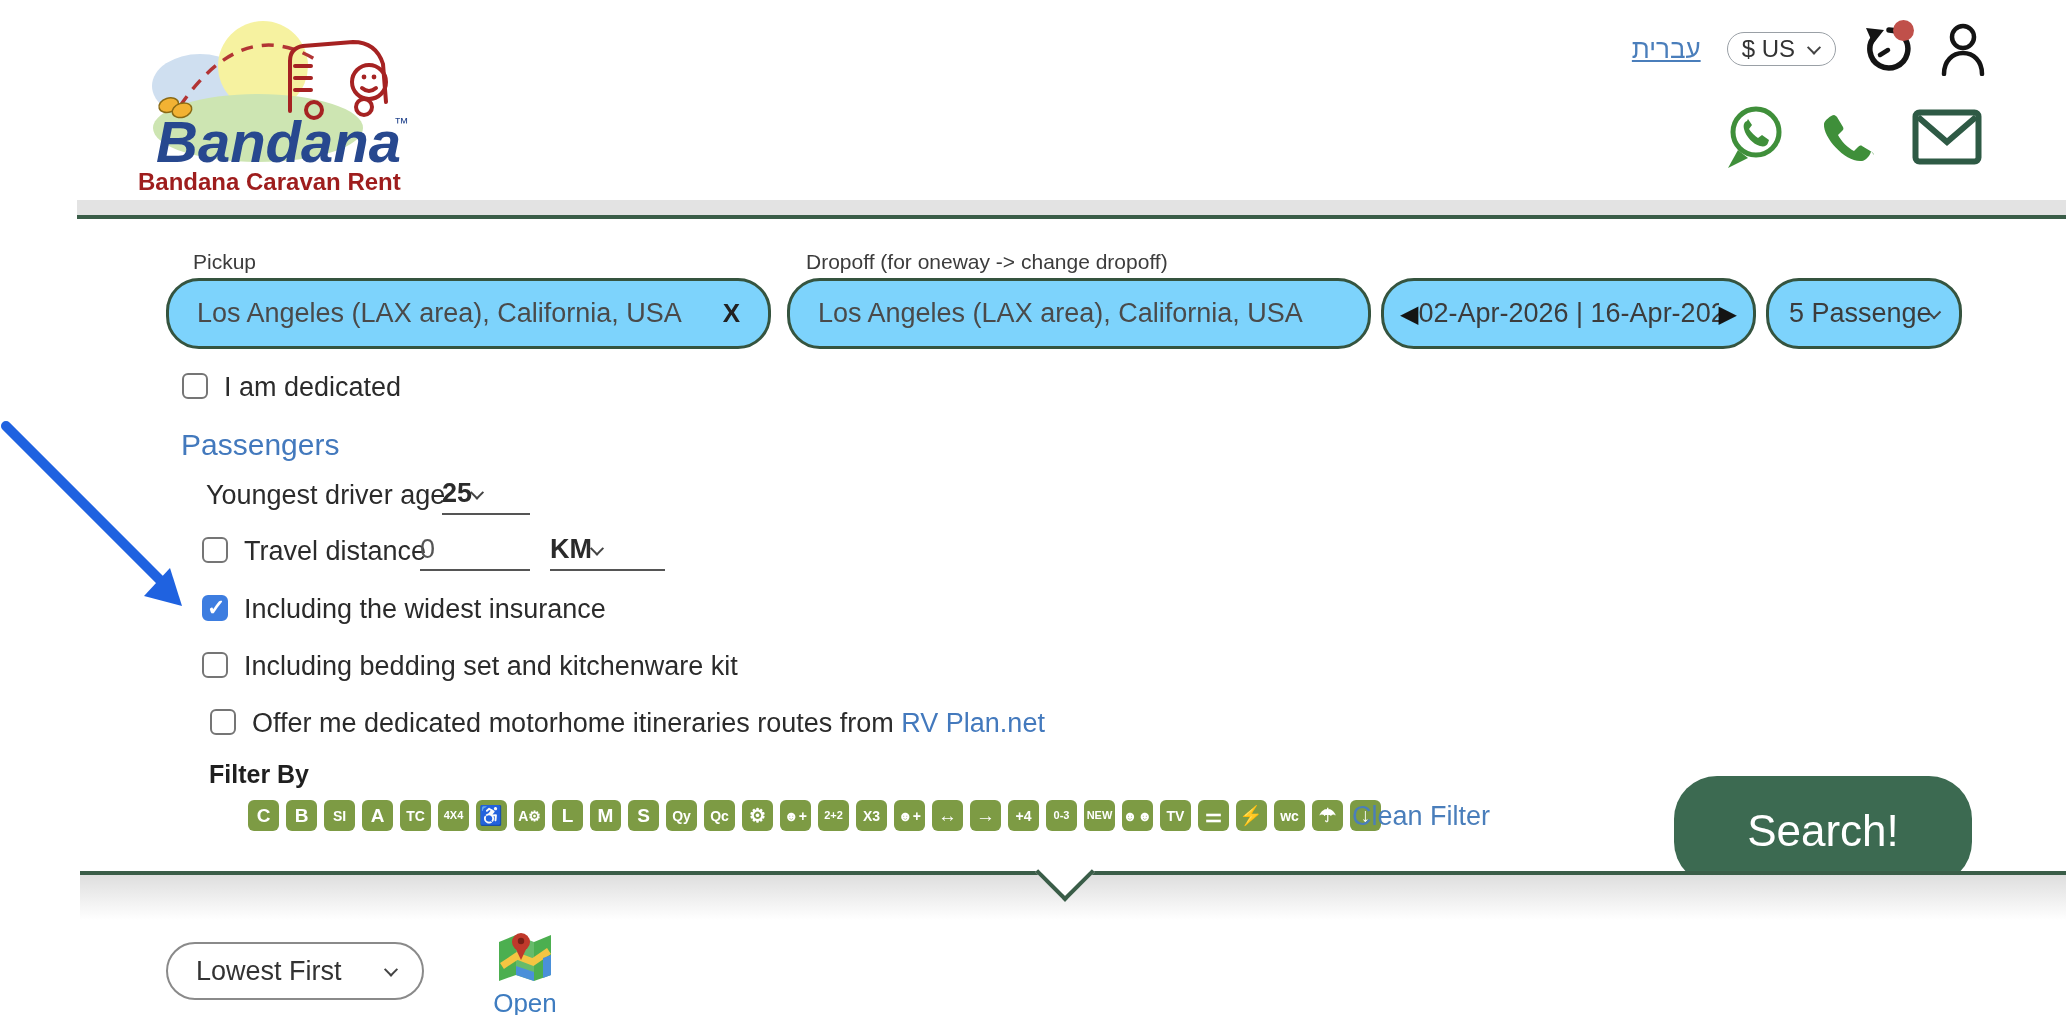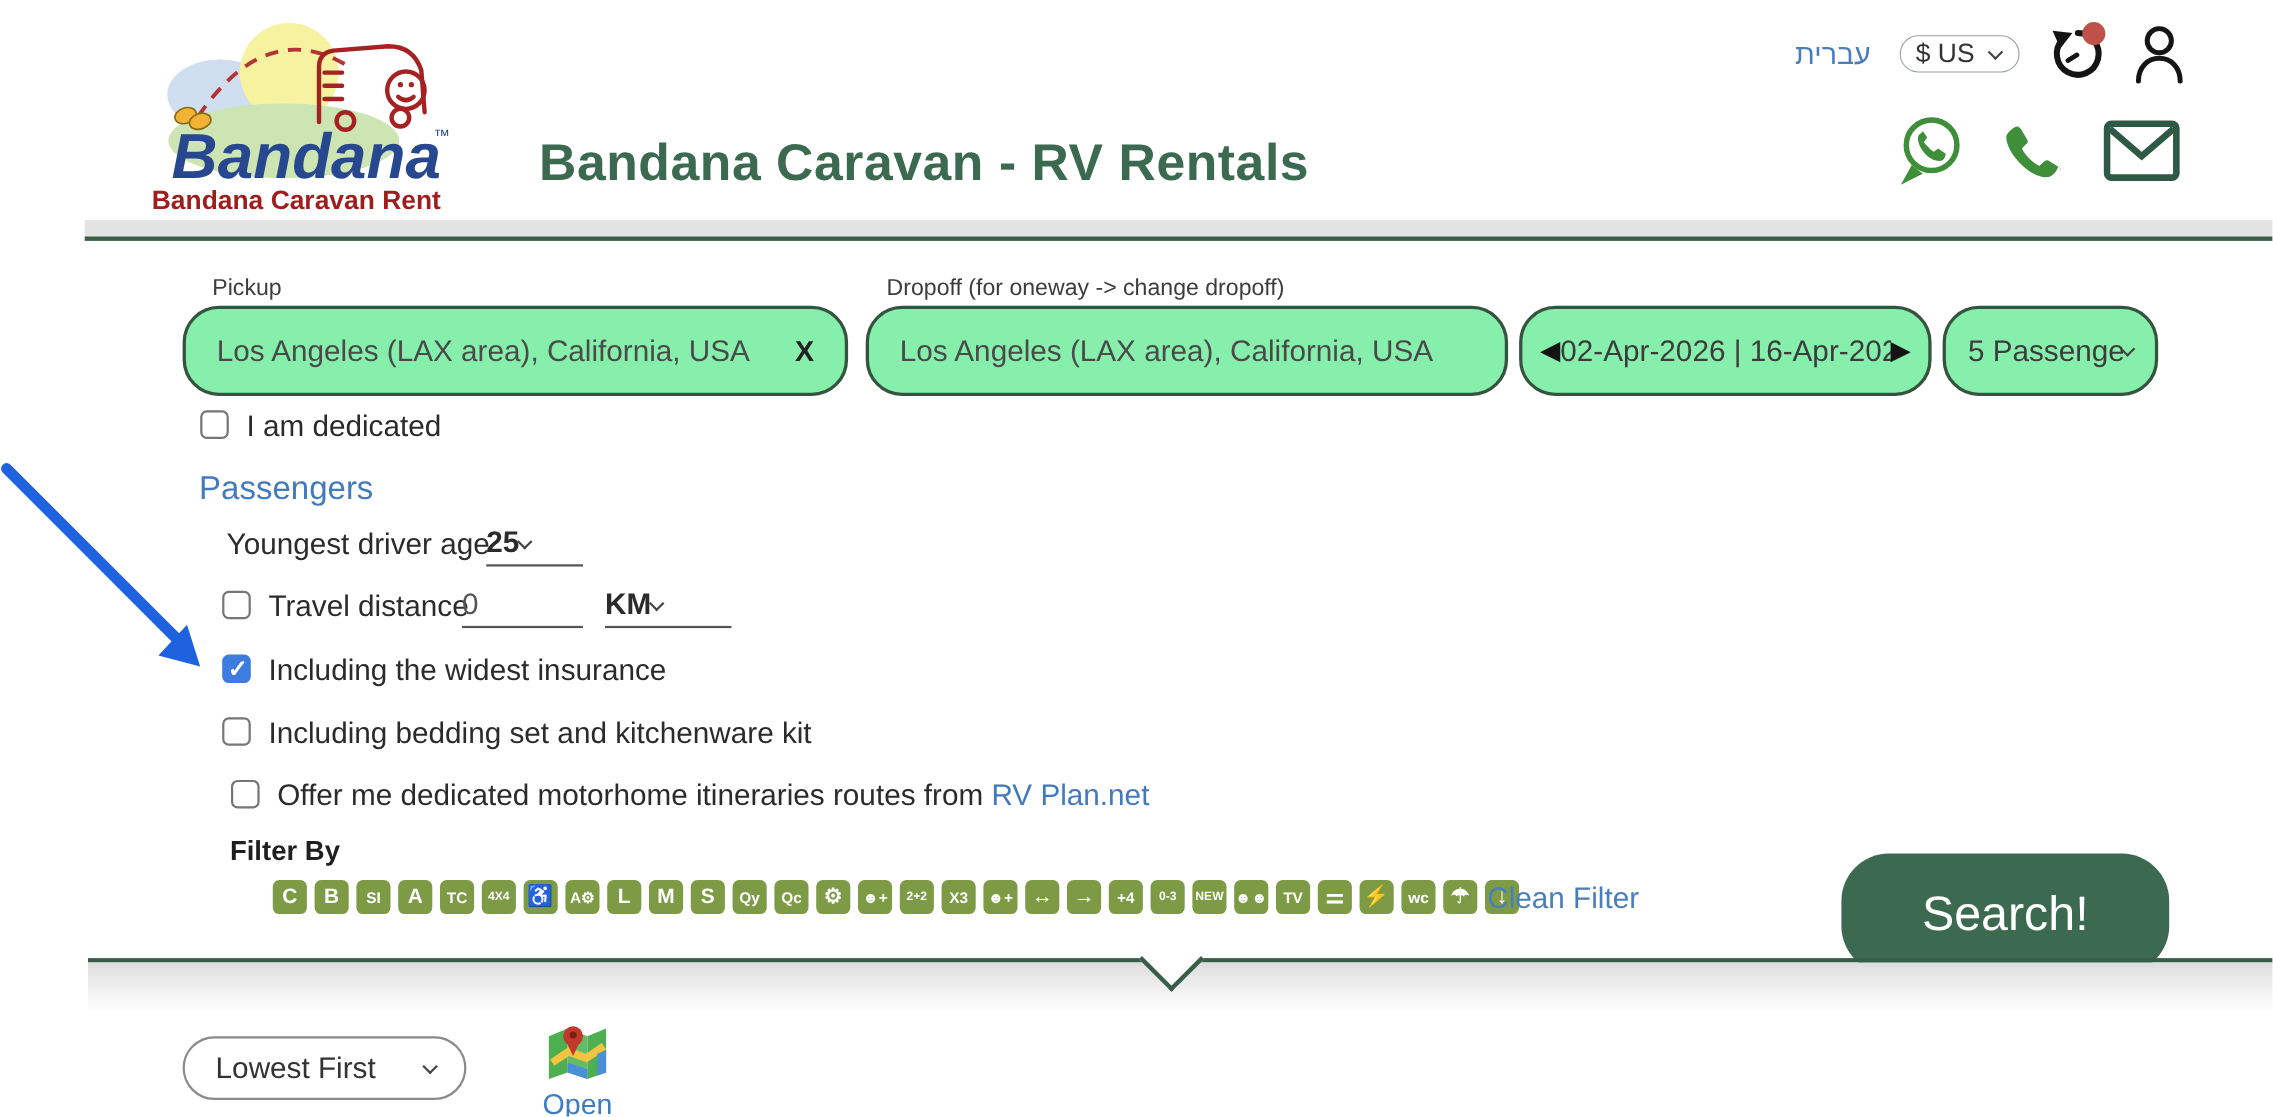--- a/index.html
+++ b/index.html
@@ -3,33 +3,33 @@
 <meta charset="utf-8">
 <style>
   * { margin:0; padding:0; box-sizing:border-box; }
   body { background:#fff; font-family:"Liberation Sans", sans-serif; }
   .screen { position:relative; width:2066px; height:1015px; overflow:hidden; background:#fff; color:#2b2b2b; }
 
   
   .logo { position:absolute; left:128px; top:6px; width:302px; height:192px; cursor:pointer; }
   .page-title { position:absolute; left:490px; top:120px; width:800px; font-size:47px; font-weight:bold; color:#3c6a50; letter-spacing:0.5px; }
   .topbar { position:absolute; right:78px; top:22px; display:flex; align-items:center; gap:26px; }
-  .lang-link { font-size:26px; color:#4a7ebb; cursor:pointer; }
+  .lang-link { font-size:26px; color:#4a7ebb; cursor:pointer;text-decoration:underline; }
   .currency { display:flex; align-items:center; gap:14px; border:1.6px solid #9aa0a6; border-radius:17px; height:34px; padding:0 16px 0 14px; font-size:24px; color:#333; cursor:pointer; }
   .hist-wrap { position:relative; width:50px; height:50px; cursor:pointer; }
   .hist-dot { position:absolute; right:-2px; top:-4px; width:21px; height:21px; border-radius:50%; background:#c0504a; }
   .user-wrap { width:50px; height:54px; cursor:pointer; }
   .contactbar { position:absolute; right:84px; top:104px; display:flex; align-items:center; gap:34px; }
   .contactbar > div { cursor:pointer; }
   .hdr-band { position:absolute; left:77px; right:0; top:200px; height:15px; background:#e3e3e3; }
   .hdr-line { position:absolute; left:77px; right:0; top:215px; height:4px; background:#3a5d48; }
 
   
   .small-label { position:absolute; font-size:21px; color:#3c3c3c; }
-  .pill { position:absolute; height:82px; border:3px solid #35543f; border-radius:33px; background:#86efac; display:flex; align-items:center; font-size:27px; color:#4a4a4a; }
+  .pill { position:absolute; height:71px; border:3px solid #35543f; border-radius:33px; background:#7dd3fc; display:flex; align-items:center; font-size:27px; color:#4a4a4a; }
   .pill .val { white-space:nowrap; overflow:hidden; }
   .clear-x { font-weight:bold; color:#222; font-size:26px; margin-left:auto; cursor:pointer; }
   .tri { font-size:24px; color:#141414; cursor:pointer; line-height:1; }
   .chev { display:inline-block; width:10px; height:10px; border-right:2.4px solid #444; border-bottom:2.4px solid #444; transform:rotate(45deg) translate(-1px,-1px); }
 
   .cb { position:absolute; width:26px; height:26px; border:2.6px solid #757575; border-radius:6px; background:#fff; cursor:pointer; }
   .cb.checked { background:#3d7de0; border-color:#3d7de0; }
   .cb.checked::after { content:"✓"; position:absolute; left:3px; top:-2px; color:#fff; font-size:22px; font-weight:bold; }
   .row-label { position:absolute; font-size:27px; color:#2b2b2b; white-space:nowrap; }
   .link { color:#4379bd; cursor:pointer; }
@@ -81,21 +81,20 @@
         <path d="M234 82 Q241 88 248 82"></path>
       </g>
       <circle cx="236" cy="71" r="2.4" fill="#a62222"></circle>
       <circle cx="246" cy="71" r="2.4" fill="#a62222"></circle>
       <text x="28" y="156" font-size="58" font-weight="bold" font-style="italic" fill="#27488f" font-family="Liberation Sans, sans-serif">Bandana</text>
       <text x="266" y="122" font-size="15" fill="#27488f" font-family="Liberation Sans, sans-serif">™</text>
       <text x="10" y="184" font-size="24" font-weight="bold" fill="#9e1d1d" font-family="Liberation Sans, sans-serif">Bandana Caravan Rent</text>
     </svg>
   </div>
 
-  <h1 class="page-title">Bandana Caravan - RV Rentals</h1>
 
   <div class="topbar">
     <span class="lang-link">עברית</span>
     <div class="currency">
       <span>$ US</span>
       <span class="chev"></span>
     </div>
     <div class="hist-wrap">
       <svg width="50" height="50" viewBox="0 0 50 50">
         <path d="M13 12 A19 19 0 1 0 27 6" fill="none" stroke="#141414" stroke-width="5.5" stroke-linecap="round"></path>

